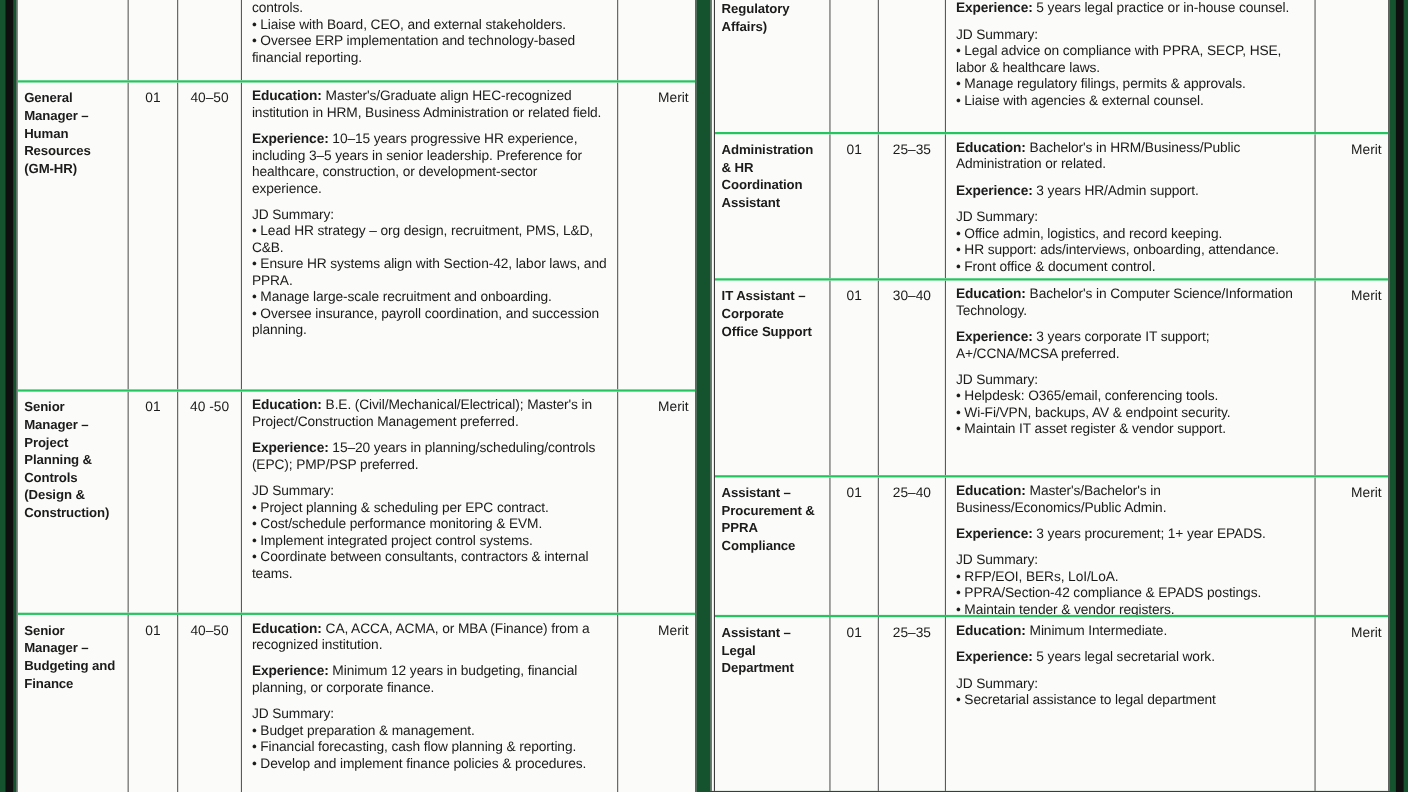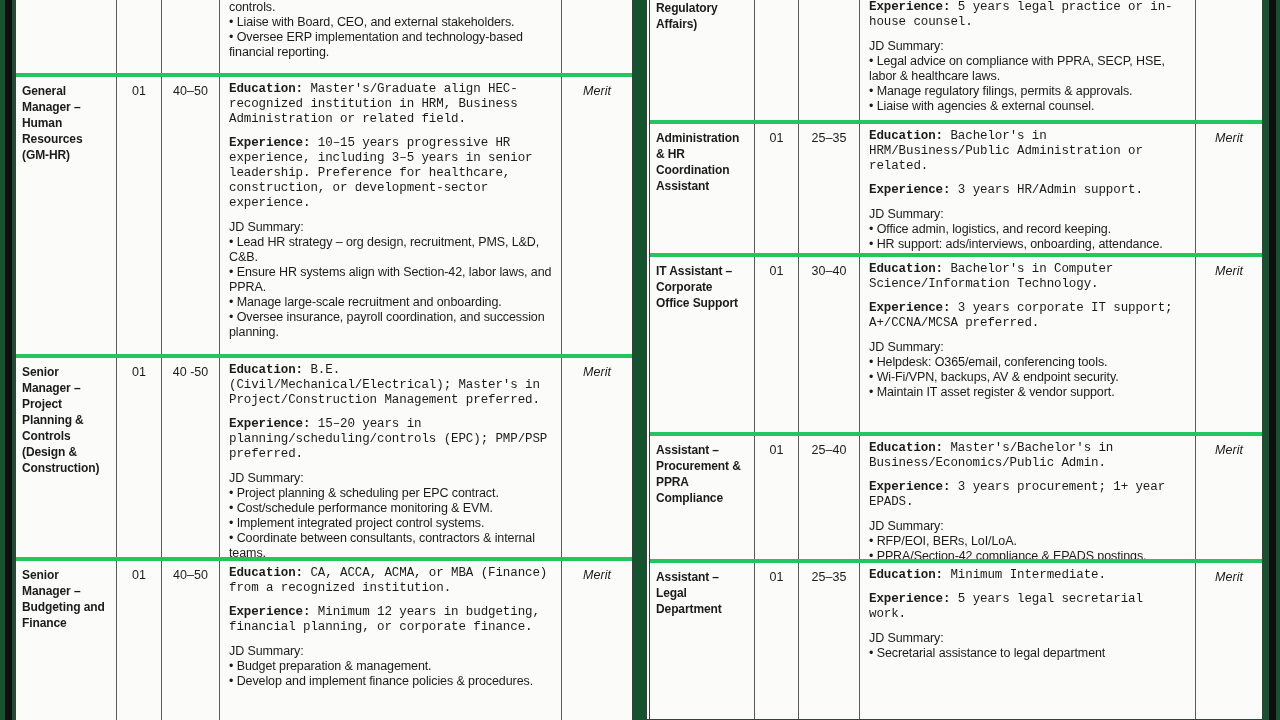--- a/index.html
+++ b/index.html
@@ -30,21 +30,21 @@
     top: -2px;
     background: #fbfbf9;
     border-left: 1px solid #3c3c3c;
     border-right: 1px solid #3c3c3c;
   }
   .jobtable.lefttbl  { left: 15px;  width: 618px; }
   .jobtable.righttbl { left: 646px; width: 617px; border-left: 4px double #3c3c3c; }
 
   .row {
     display: grid;
-    border-top: 4px solid #22c55e;
+    border-top: 2px solid #22c55e;
     overflow: hidden;
   }
   .row.first { border-top: none; }
   .lefttbl  .row { grid-template-columns: 100px 45px 58px 1fr 71px; }
   .righttbl .row { grid-template-columns: 104px 44px 61px 1fr 67px; }
 
   .cell { border-left: 1px solid #5a5a5a; padding: 4px 6px; overflow: hidden; }
   .cell:first-child { border-left: none; }
 
   .pos {
@@ -60,26 +60,25 @@
     padding-top: 7px;
     white-space: nowrap;
   }
   .det {
     font-size: 12.5px;
     line-height: 15px;
     padding: 5px 9px 4px 9px;
     letter-spacing: -0.1px;
   }
   .merit {
-    text-align: center;
+    text-align: right;
     font-size: 12.5px;
     padding-top: 7px;
-    font-style: italic;
-  }
-  .para  { margin-top: 9px; font-family: Liberation Mono, monospace; }
+  }
+  .para  { margin-top: 9px; }
   .para.firstpara { margin-top: 0; }
   .lbl   { font-weight: bold; }
   .jdlbl { font-weight: normal; margin-top: 9px; }
   .line, .bullet { margin: 0; }
   .cut-top { padding-top: 2px; }
 </style>
 </head>
 <body>
 
 <div class="page">
@@ -135,20 +134,21 @@
 
     <div class="row" style="height:200px">
       <div class="cell pos">Senior Manager – Budgeting and Finance</div>
       <div class="cell num">01</div>
       <div class="cell num">40–50</div>
       <div class="cell det">
         <div class="para firstpara"><span class="lbl">Education:</span> <span>CA, ACCA, ACMA, or MBA (Finance) from a recognized institution.</span></div>
         <div class="para"><span class="lbl">Experience:</span> <span>Minimum 12 years in budgeting, financial planning, or corporate finance.</span></div>
         <div class="jdlbl">JD Summary:</div>
         <div class="bullet">• Budget preparation &amp; management.</div>
+        <div class="bullet">• Financial forecasting, cash flow planning &amp; reporting.</div>
         <div class="bullet">• Develop and implement finance policies &amp; procedures.</div>
       </div>
       <div class="cell merit">Merit</div>
     </div>
   </div>
 
   <div class="jobtable righttbl">
 
     <div class="row first" style="height:122px">
       <div class="cell pos cut-top">Regulatory Affairs)</div>

